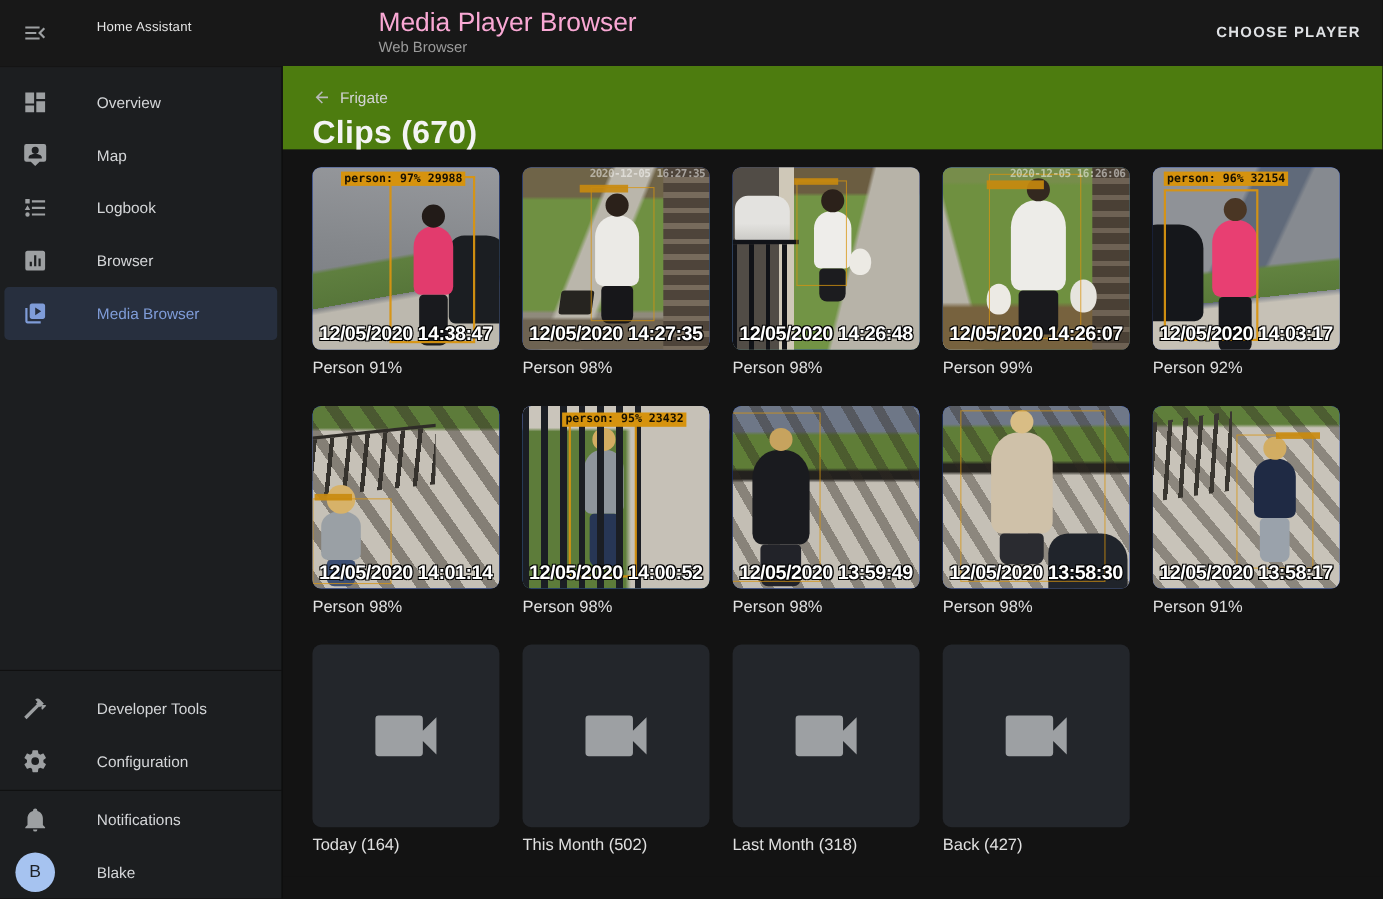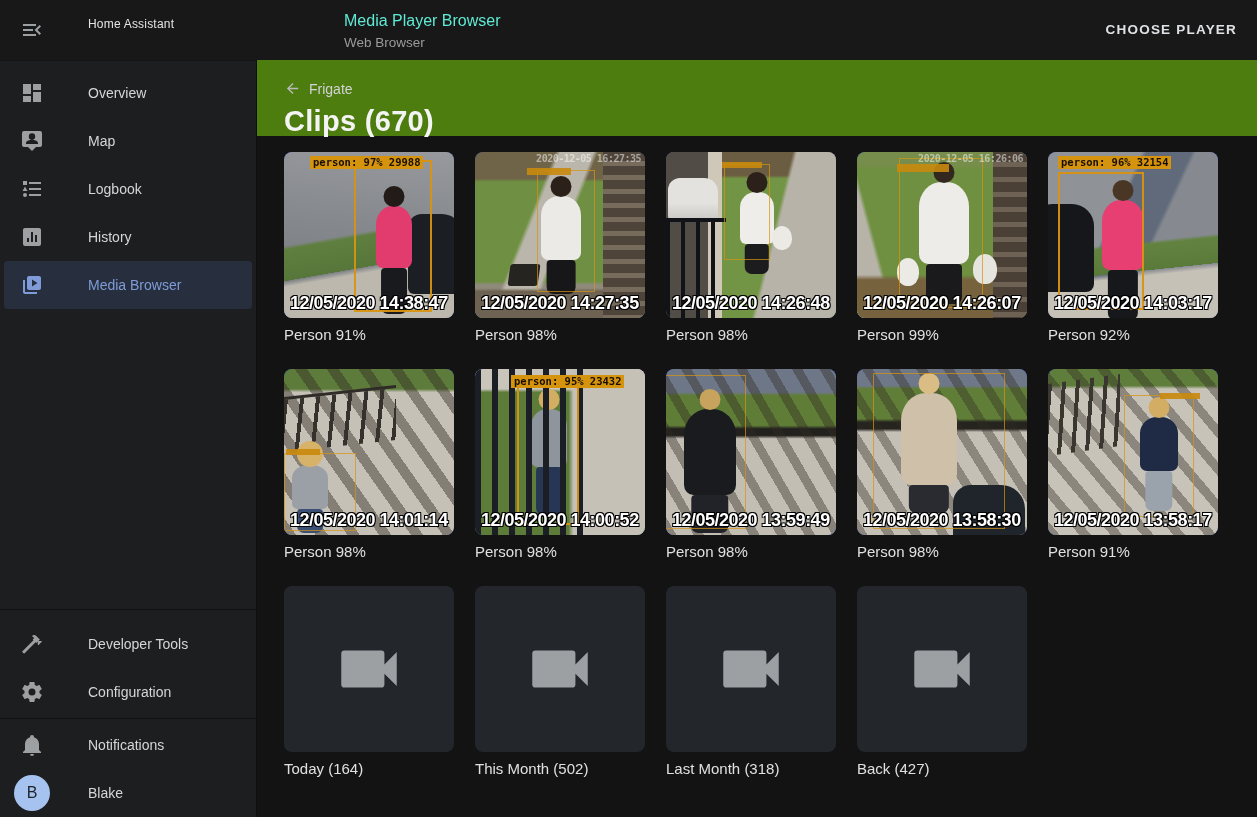--- a/index.html
+++ b/index.html
@@ -6,21 +6,21 @@
   .app{position:relative;width:1257px;height:817px;overflow:hidden;
        font-family:"Liberation Sans","DejaVu Sans",sans-serif;color:#e1e1e1;
        background:#131313;-webkit-font-smoothing:antialiased;}
 
   
   .topbar{position:absolute;left:0;top:0;width:1257px;height:60px;background:#181818;z-index:5;}
   .menu-btn{position:absolute;left:20px;top:18px;width:24px;height:24px;cursor:pointer;}
   .menu-btn svg{fill:#9da0a2;}
   .ha-title{position:absolute;left:88px;top:17px;font-size:12px;color:#e4e4e4;letter-spacing:.2px;}
   .bar-title{position:absolute;left:344px;top:9px;}
-  .bar-title .t1{font-size:16px;color:#5eead4;line-height:24px;}
+  .bar-title .t1{font-size:24px;color:#f9a8d4;line-height:24px;}
   .bar-title .t2{font-size:13.5px;color:#9b9b9b;line-height:17px;margin-top:1px;}
   .choose-player{position:absolute;right:12px;top:18px;height:24px;line-height:24px;
        font-size:13.5px;font-weight:700;letter-spacing:1.2px;color:#dfe1e4;
        padding:0 8px;cursor:pointer;background:none;border:none;
        font-family:"Liberation Sans",sans-serif;}
 
   
   .sidebar{position:absolute;left:0;top:60px;width:256px;height:757px;background:#1c1e20;
        border-top:1px solid #141414;display:flex;flex-direction:column;box-sizing:border-box;}
   .side-div{position:absolute;left:256px;top:60px;width:1px;height:757px;background:#0e0e0e;z-index:4;}
@@ -211,21 +211,21 @@
       <div class="nav-item">
         <span class="nicon"><svg viewBox="0 0 24 24">
               <path d="M5,9.5L7.5,14H2.5L5,9.5M3,4H7V8H3V4M5,20A2,2 0 0,0 7,18A2,2 0 0,0 5,16A2,2 0 0,0 3,18A2,2 0 0,0 5,20M9,5V7H21V5H9M9,19H21V17H9V19M9,13H21V11H9V13Z"></path>
             </svg></span>
         <span class="nlabel">Logbook</span>
       </div>
       <div class="nav-item">
         <span class="nicon"><svg viewBox="0 0 24 24">
               <path d="M17,17H15V10H17M13,17H11V7H13M9,17H7V13H9M19,3H5C3.89,3 3,3.89 3,5V19A2,2 0 0,0 5,21H19A2,2 0 0,0 21,19V5C21,3.89 20.1,3 19,3Z"></path>
             </svg></span>
-        <span class="nlabel">History</span>
+        <span class="nlabel">Browser</span>
       </div>
       <div class="nav-item selected">
         <span class="nicon"><svg viewBox="0 0 24 24">
               <path d="M19,3H9C7.9,3 7,3.9 7,5V15C7,16.1 7.9,17 9,17H19C20.1,17 21,16.1 21,15V5C21,3.9 20.1,3 19,3M12,13.5V6.5L17.5,10L12,13.5M3,7V19C3,20.1 3.9,21 5,21H17V19H5V7H3Z"></path>
             </svg></span>
         <span class="nlabel">Media Browser</span>
       </div>
     </div>
     <div class="spacer"></div>
     <div class="hr"></div>

